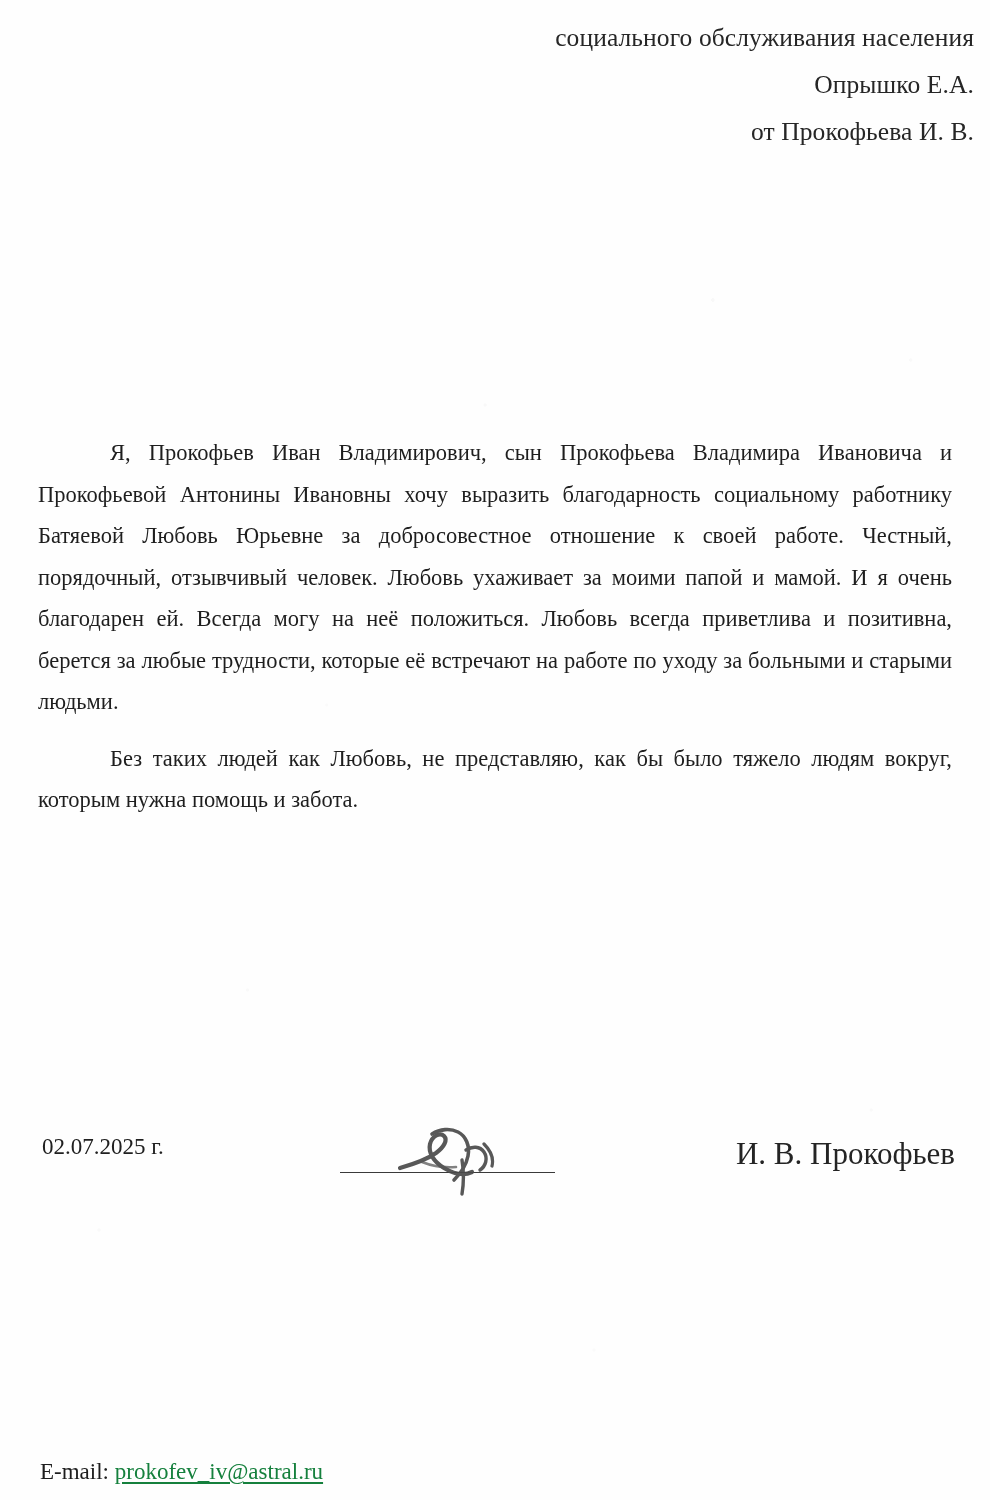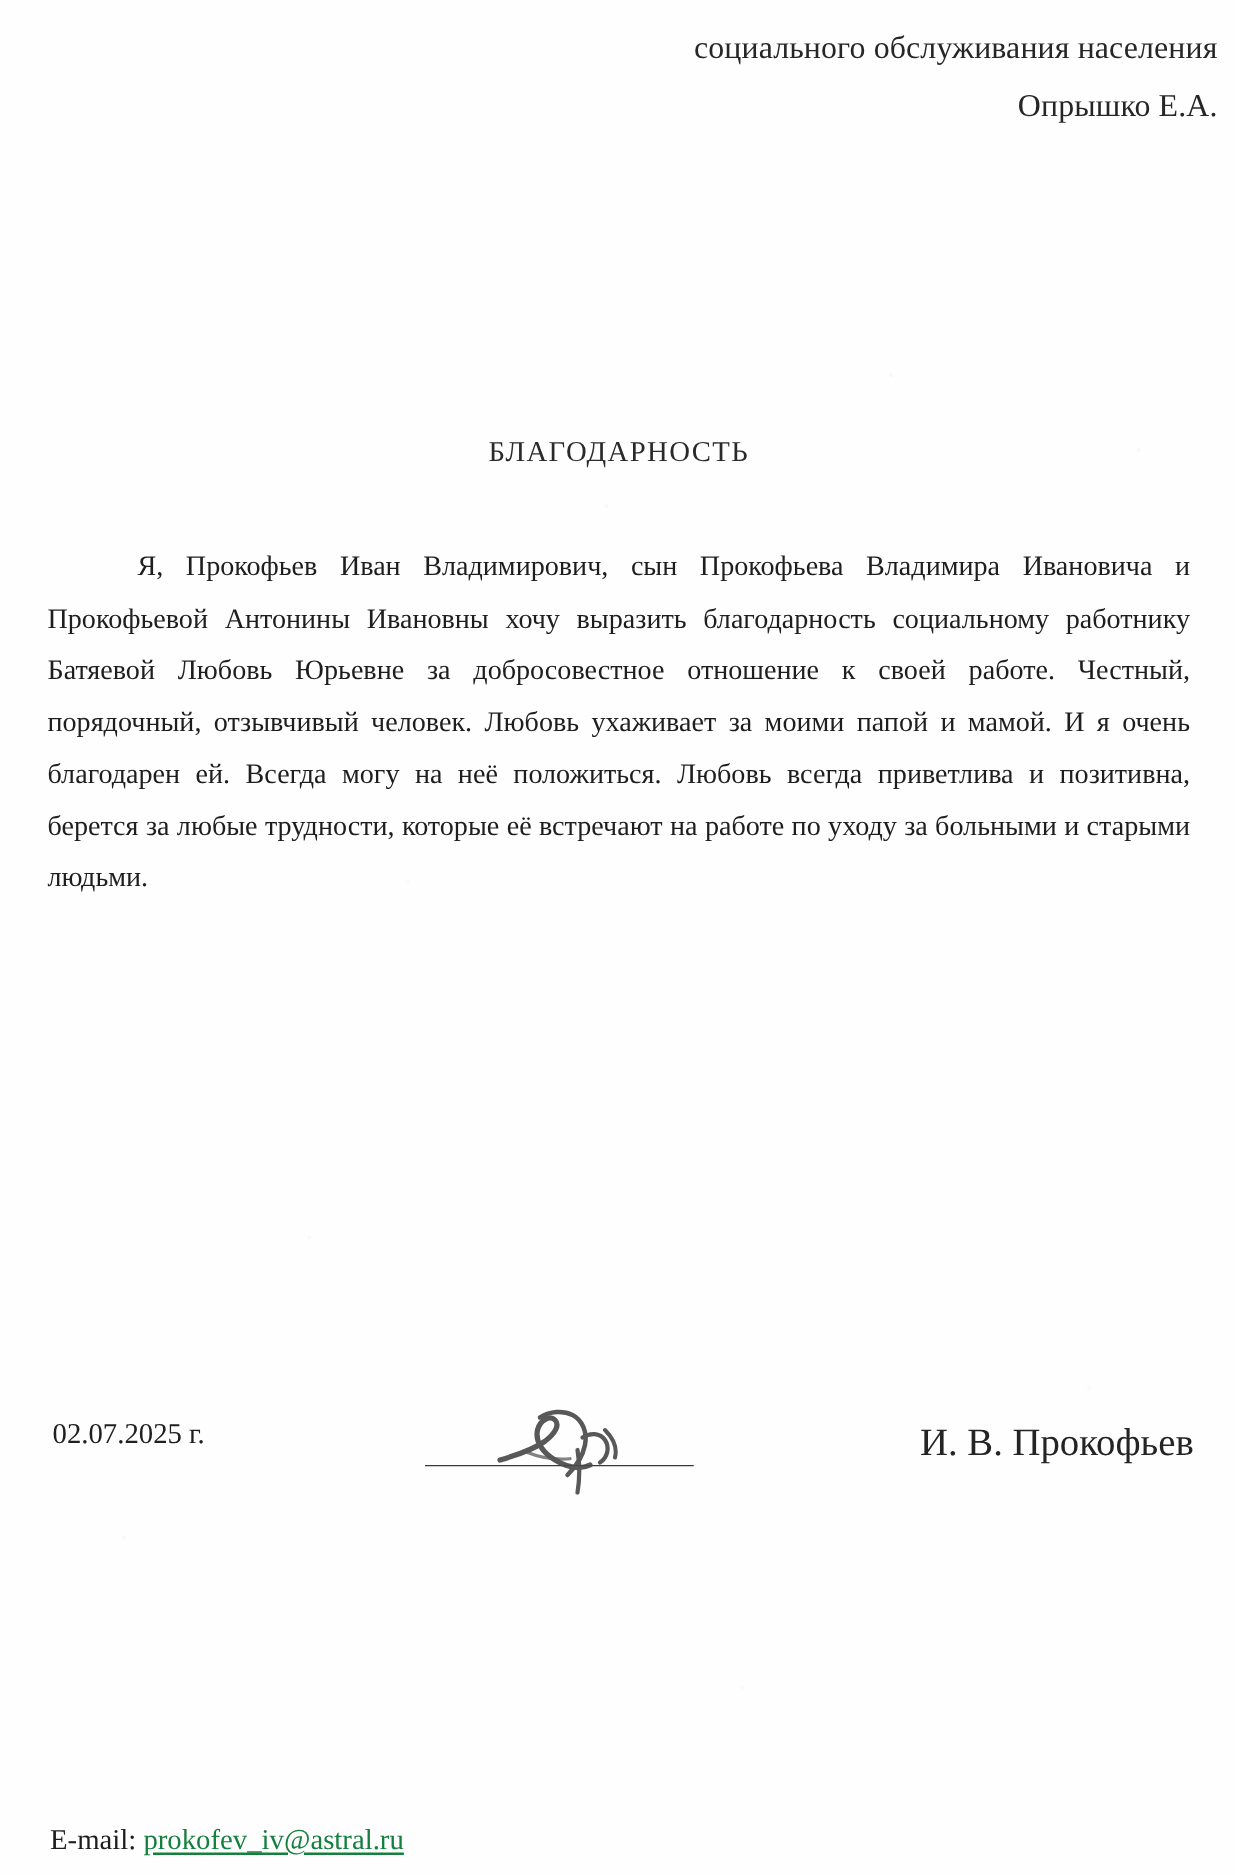--- a/index.html
+++ b/index.html
@@ -158,27 +158,28 @@
 </head>
 <body>
 
 <div class="page">
 
   <div class="scan-noise"></div>
 
   <div class="addressee">
     <div class="line">социального обслуживания населения</div>
     <div class="line">Опрышко Е.А.</div>
-  </div>
-
-  <div class="doc-title">БЛАГОДАРНОСТЬ</div>
+    <div class="line">от Прокофьева И. В.</div>
+  </div>
+
 
   <div class="body-text">
     <p>Я, Прокофьев Иван Владимирович, сын Прокофьева Владимира Ивановича и Прокофьевой Антонины Ивановны хочу выразить благодарность социальному работнику Батяевой Любовь Юрьевне за добросовестное отношение к своей работе. Честный, порядочный, отзывчивый человек. Любовь ухаживает за моими папой и мамой. И я очень благодарен ей. Всегда могу на неё положиться. Любовь всегда приветлива и позитивна, берется за любые трудности, которые её встречают на работе по уходу за больными и старыми людьми.</p>
     <div class="para-gap"></div>
+    <p>Без таких людей как Любовь, не представляю, как бы было тяжело людям вокруг, которым нужна помощь и забота.</p>
   </div>
 
   <div class="sign-row">
     <div class="sign-date">02.07.2025 г.</div>
 
     <div class="sign-slot">
       <div class="sign-rule"></div>
       <svg class="sign-mark" viewBox="0 0 130 78" aria-hidden="true">
         <g fill="none" stroke="#4a4a4a" stroke-linecap="round" stroke-linejoin="round">
           <path d="M8 48 C22 44, 34 40, 44 33 C52 27, 56 20, 52 16 C48 12, 40 16, 38 24 C36 33, 42 42, 52 48 C62 54, 72 56, 80 52" stroke-width="4.2"></path>

